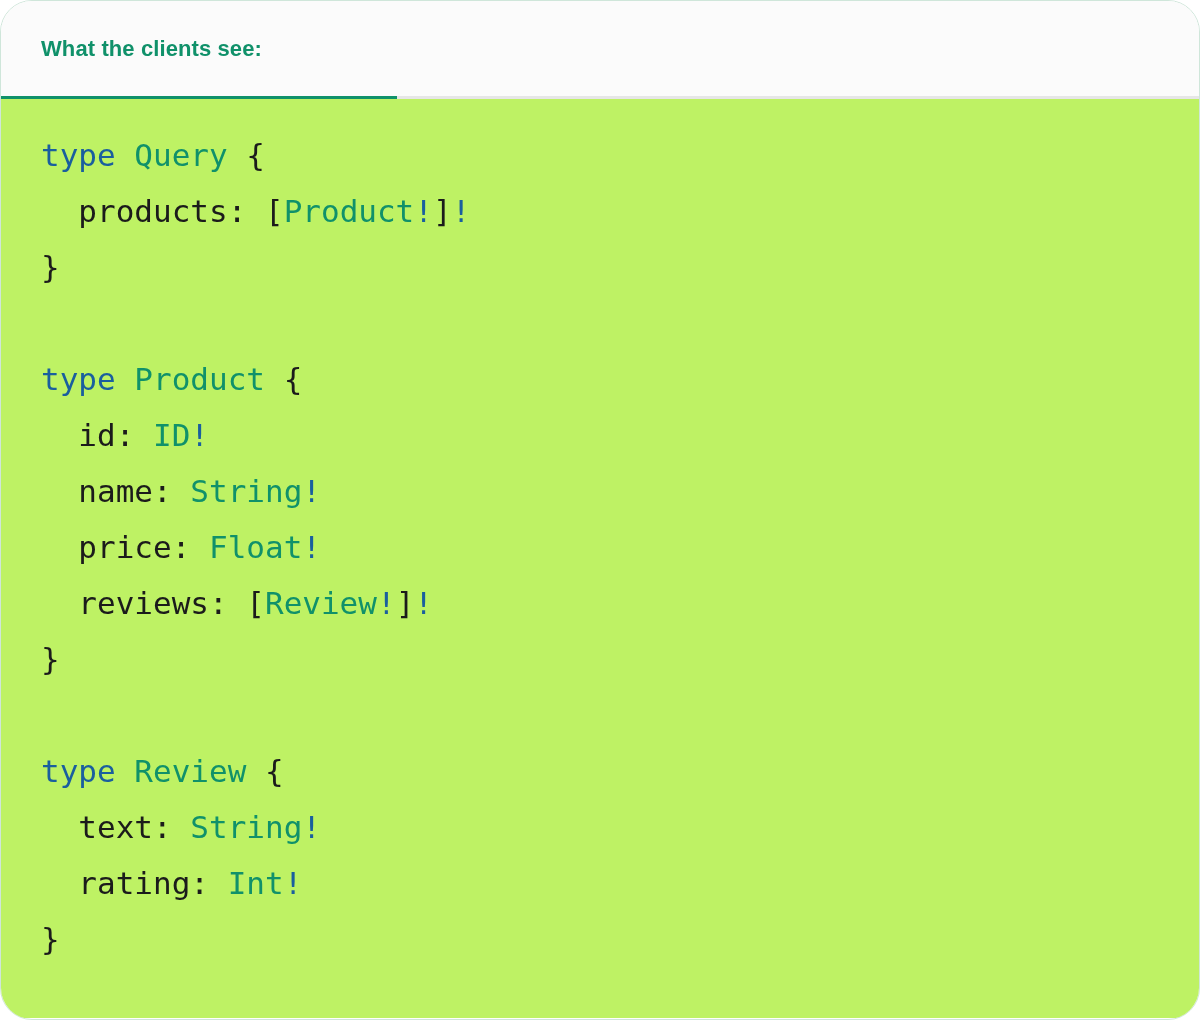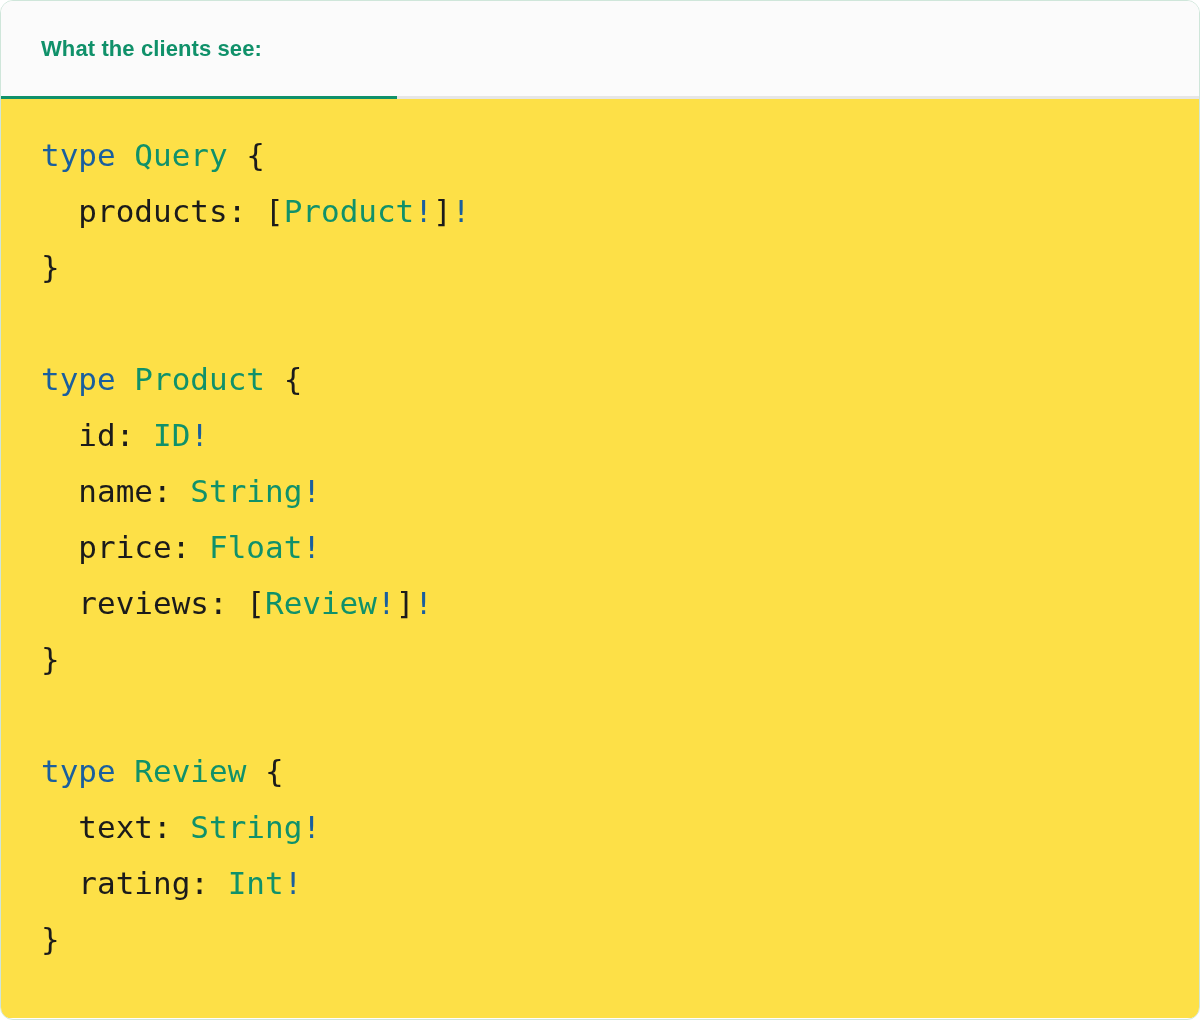--- a/index.html
+++ b/index.html
@@ -16,21 +16,21 @@
   }
 
   
   .card {
     position: relative;
     box-sizing: border-box;
     width: 1200px;
     height: 1020px;
     background: #ffffff;
     border: 1px solid #cfe6da;
-    border-radius: 13px;
+    border-radius: 32px;
     overflow: hidden;
   }
 
   
   .tabstrip {
     position: relative;
     height: 98px;
     background: #fbfbfb;
     border-bottom: 3px solid #e6e6e6;
     box-sizing: border-box;
@@ -54,21 +54,21 @@
     font-family: "Liberation Sans", sans-serif;
     font-size: 22px;
     font-weight: 600;
     letter-spacing: 0.1px;
     line-height: 1;
     white-space: nowrap;
   }
 
   
   .code-body {
-    background: #fde047;
+    background: #bef264;
     padding: 28px 0 0 0;
     height: 919px;
     box-sizing: border-box;
   }
   pre.code {
     margin: 0;
     padding: 0 0 0 40px;
     font-family: "DejaVu Sans Mono", "Liberation Mono", monospace;
     font-size: 31px;
     line-height: 56px;

